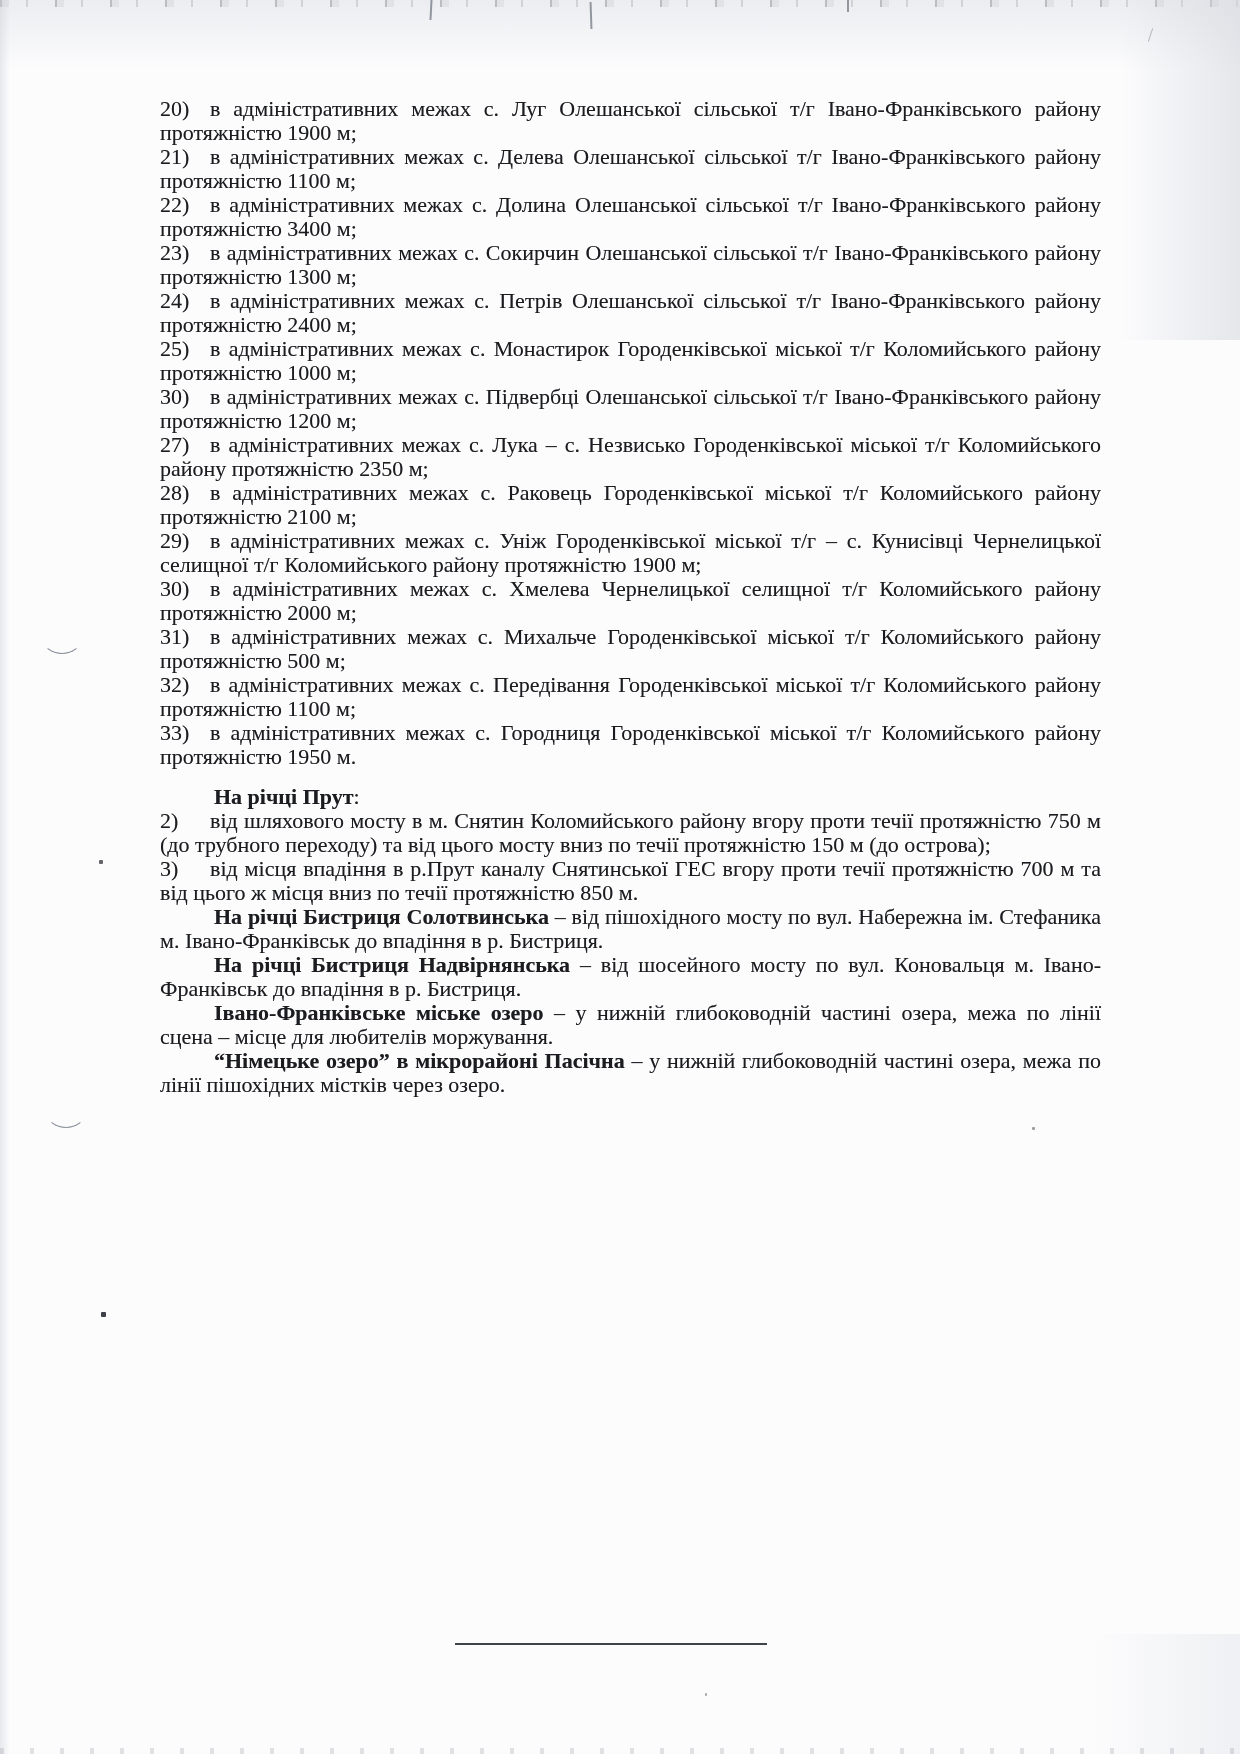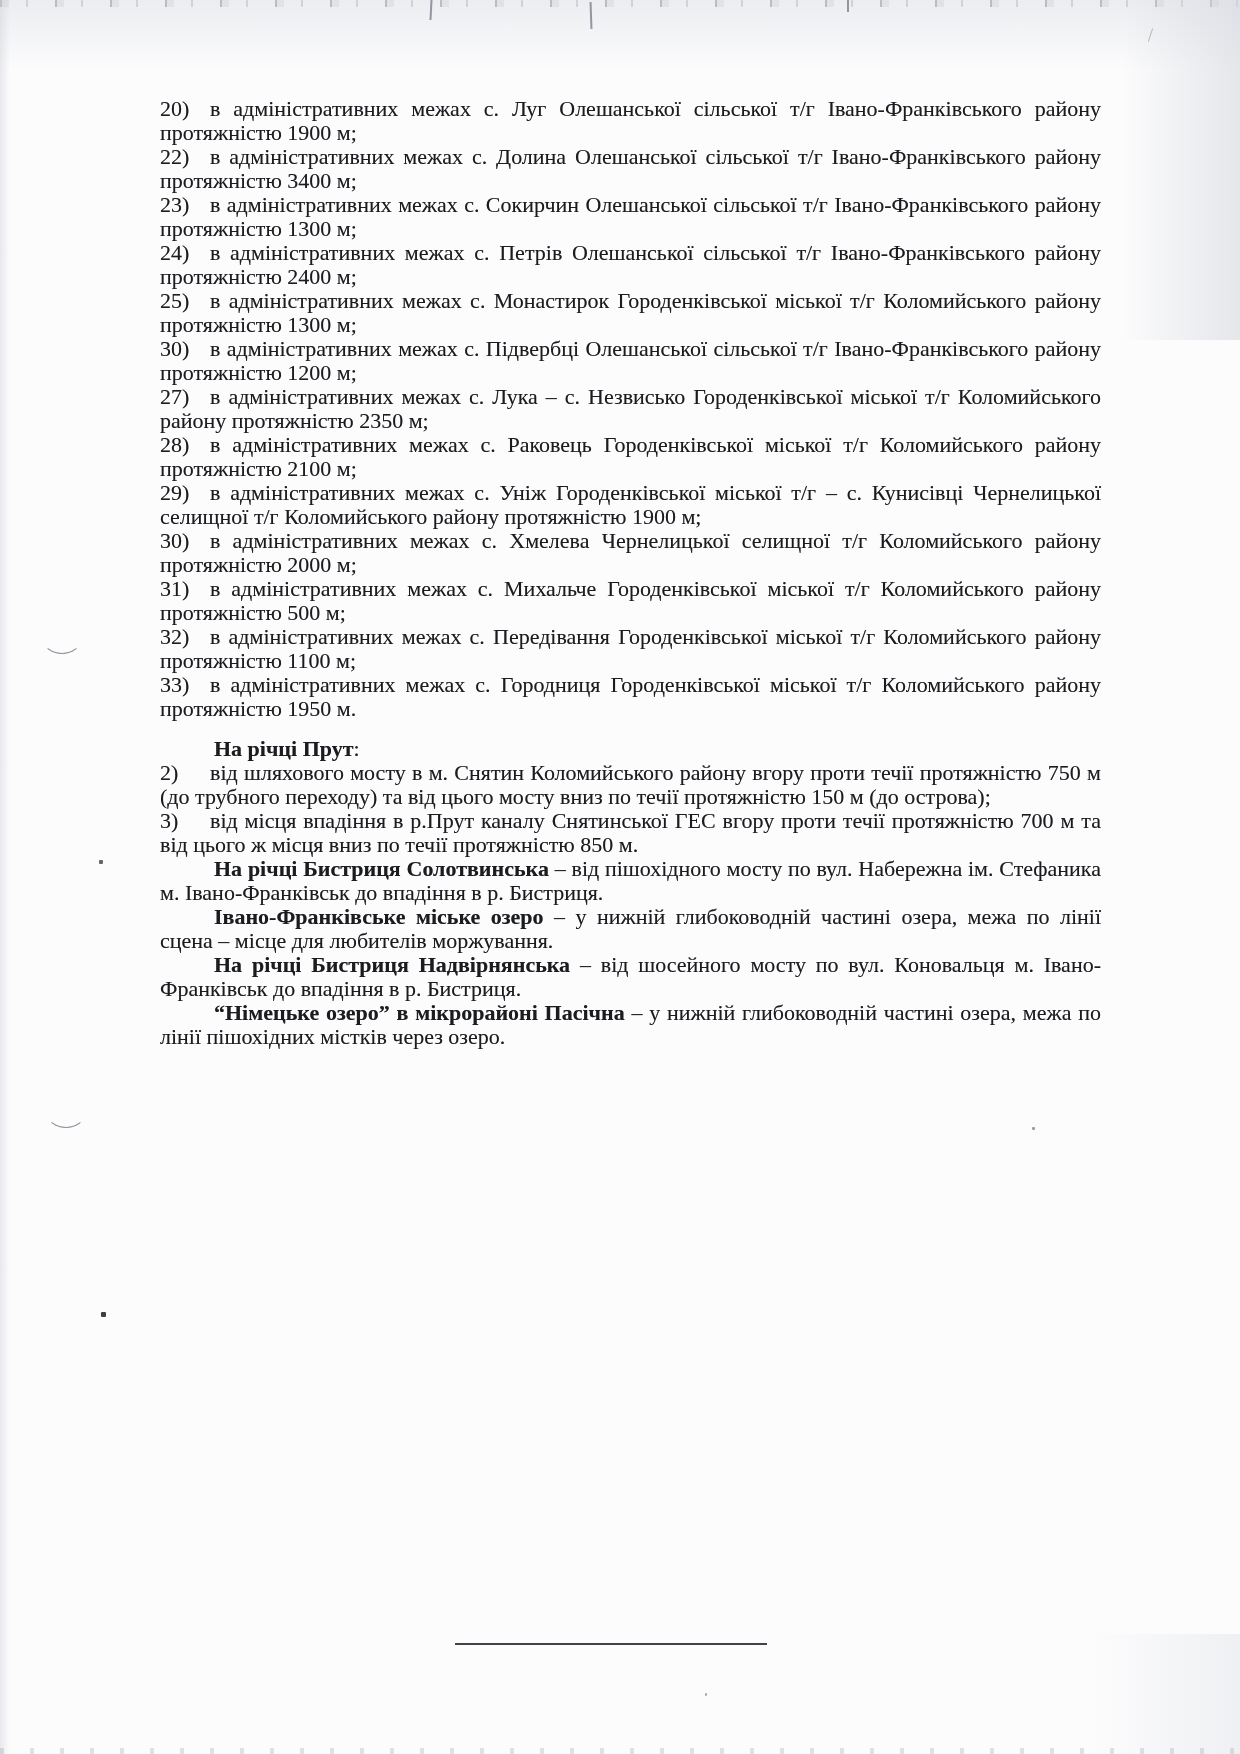--- a/index.html
+++ b/index.html
@@ -96,28 +96,29 @@
   <div class="dot d2"></div>
   <div class="dot d3"></div>
   <div class="dot d4"></div>
 
   <div class="content">
 
     <div>
 
         <p class="li"><span class="num">20)</span><span>в адміністративних межах с. Луг Олешанської сільської т/г Івано-Франківського району протяжністю 1900 м;</span></p>
 
+        <p class="li"><span class="num">21)</span><span>в адміністративних межах с. Делева Олешанської сільської т/г Івано-Франківського району протяжністю 1100 м;</span></p>
 
         <p class="li"><span class="num">22)</span><span>в адміністративних межах с. Долина Олешанської сільської т/г Івано-Франківського району протяжністю 3400 м;</span></p>
 
         <p class="li"><span class="num">23)</span><span>в адміністративних межах с. Сокирчин Олешанської сільської т/г Івано-Франківського району протяжністю 1300 м;</span></p>
 
         <p class="li"><span class="num">24)</span><span>в адміністративних межах с. Петрів Олешанської сільської т/г Івано-Франківського району протяжністю 2400 м;</span></p>
 
-        <p class="li"><span class="num">25)</span><span>в адміністративних межах с. Монастирок Городенківської міської т/г Коломийського району протяжністю 1300 м;</span></p>
+        <p class="li"><span class="num">25)</span><span>в адміністративних межах с. Монастирок Городенківської міської т/г Коломийського району протяжністю 1000 м;</span></p>
 
         <p class="li"><span class="num">30)</span><span>в адміністративних межах с. Підвербці Олешанської сільської т/г Івано-Франківського району протяжністю 1200 м;</span></p>
 
         <p class="li"><span class="num">27)</span><span>в адміністративних межах с. Лука – с. Незвисько Городенківської міської т/г Коломийського району протяжністю 2350 м;</span></p>
 
         <p class="li"><span class="num">28)</span><span>в адміністративних межах с. Раковець Городенківської міської т/г Коломийського району протяжністю 2100 м;</span></p>
 
         <p class="li"><span class="num">29)</span><span>в адміністративних межах с. Уніж Городенківської міської т/г – с. Кунисівці Чернелицької селищної т/г Коломийського району протяжністю 1900 м;</span></p>
 
         <p class="li"><span class="num">30)</span><span>в адміністративних межах с. Хмелева Чернелицької селищної т/г Коломийського району протяжністю 2000 м;</span></p>
@@ -134,22 +135,22 @@
     <div>
 
 
         <p class="li"><span class="num">2)</span><span>від шляхового мосту в м. Снятин Коломийського району вгору проти течії протяжністю 750 м (до трубного переходу) та від цього мосту вниз по течії протяжністю 150 м (до острова);</span></p>
 
         <p class="li"><span class="num">3)</span><span>від місця впадіння в р.Прут каналу Снятинської ГЕС вгору проти течії протяжністю 700 м та від цього ж місця вниз по течії протяжністю 850 м.</span></p>
       </div>
 
     <p class="section"><span class="b">На річці Бистриця Солотвинська</span><span> – від пішохідного мосту по вул. Набережна ім. Стефаника м. Івано-Франківськ до впадіння в р. Бистриця.</span></p>
 
+    <p class="section"><span class="b">На річці Бистриця Надвірнянська</span><span> – від шосейного мосту по вул. Коновальця м. Івано-Франківськ до впадіння в р. Бистриця.</span></p>
+
     <p class="section"><span class="b">Івано-Франківське міське озеро</span><span> – у нижній глибоководній частині озера, межа по лінії сцена – місце для любителів моржування.</span></p>
-
-    <p class="section"><span class="b">На річці Бистриця Надвірнянська</span><span> – від шосейного мосту по вул. Коновальця м. Івано-Франківськ до впадіння в р. Бистриця.</span></p>
 
     <p class="section"><span class="b">“Німецьке озеро” в мікрорайоні Пасічна</span><span> – у нижній глибоководній частині озера, межа по лінії пішохідних містків через озеро.</span></p>
 
   </div>
 
   <div class="divider"></div>
 </div>
 
 </body></html>

